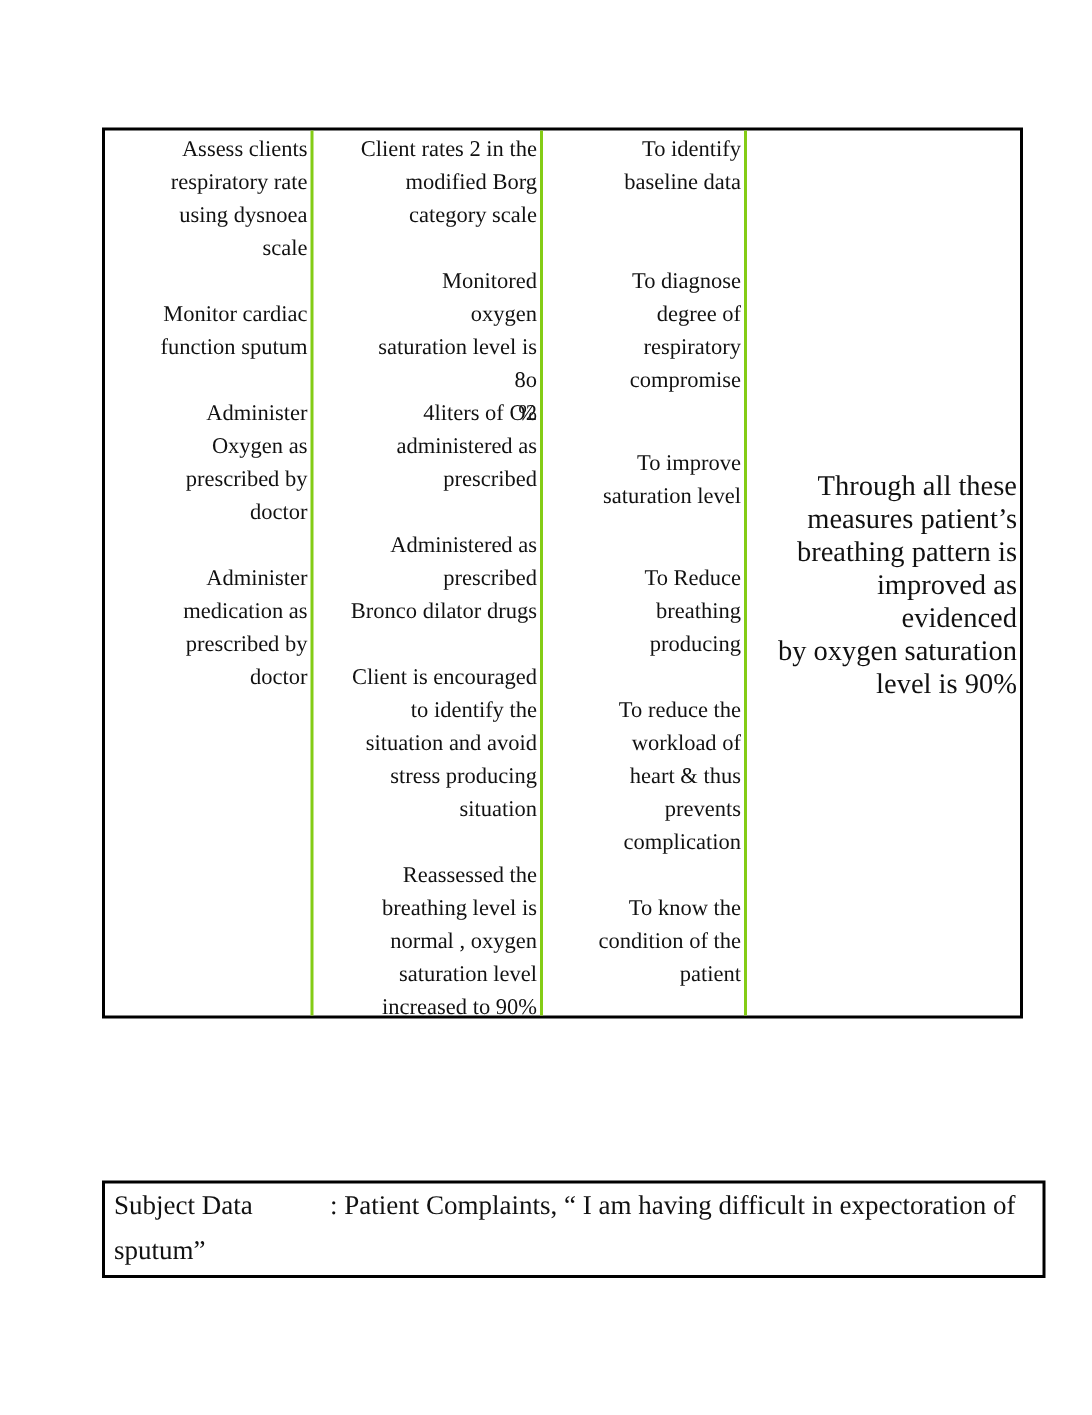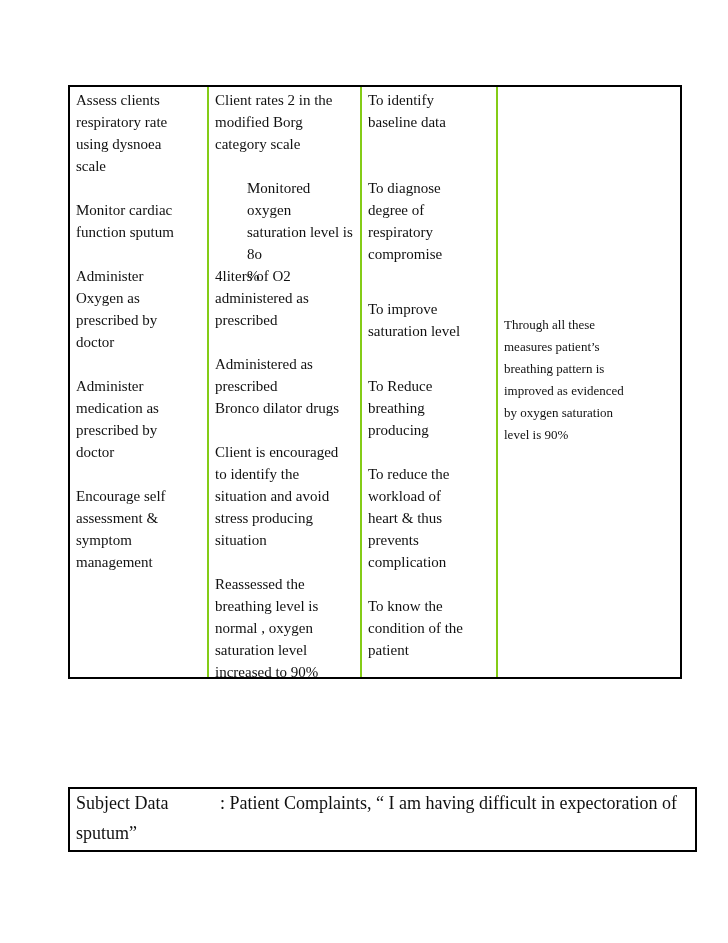--- a/index.html
+++ b/index.html
@@ -22,41 +22,42 @@
       width: 614px;
       height: 594px;
       border: 2px solid #000;
       box-sizing: border-box;
       display: flex;
     }
     .col {
       position: relative;
       box-sizing: border-box;
       height: 100%;
+      text-align: right;
     }
     .col + .col {
       border-left: 2px solid #84cc16;
     }
     .col-1 { width: 137px; }
     .col-2 { width: 153px; }
     .col-3 { width: 136px; }
     .col-4 { flex: 1; }
     .entry {
       position: absolute;
       left: 6px;
       right: 2px;
       font-size: 15px;
       line-height: 22px;
       white-space: pre-line;
     }
     .eval {
       position: absolute;
       left: 6px;
       right: 2px;
-      font-size: 13px;
+      font-size: 19px;
       line-height: 22px;
       white-space: pre-line;
     }
     .subject-box {
       position: absolute;
       left: 68px;
       top: 787px;
       width: 629px;
       height: 65px;
       border: 2px solid #000;
@@ -93,24 +94,20 @@
     <div class="entry" style="top: 112px;">Monitor cardiac
 function sputum</div>
     <div class="entry" style="top: 178px;">Administer
 Oxygen  as
 prescribed by
 doctor</div>
     <div class="entry" style="top: 288px;">Administer
 medication as
 prescribed by
 doctor</div>
-    <div class="entry" style="top: 398px;">Encourage self
-assessment &amp;
-symptom
-management</div>
   </div>
   <div class="col col-2">
     <div class="entry" style="top: 2px;">Client rates 2 in the
 modified Borg
 category scale</div>
     <div class="entry" style="top: 90px; margin-left: 32px;">Monitored oxygen
 saturation level is 8o
 %</div>
     <div class="entry" style="top: 178px;">4liters of O2
 administered as

